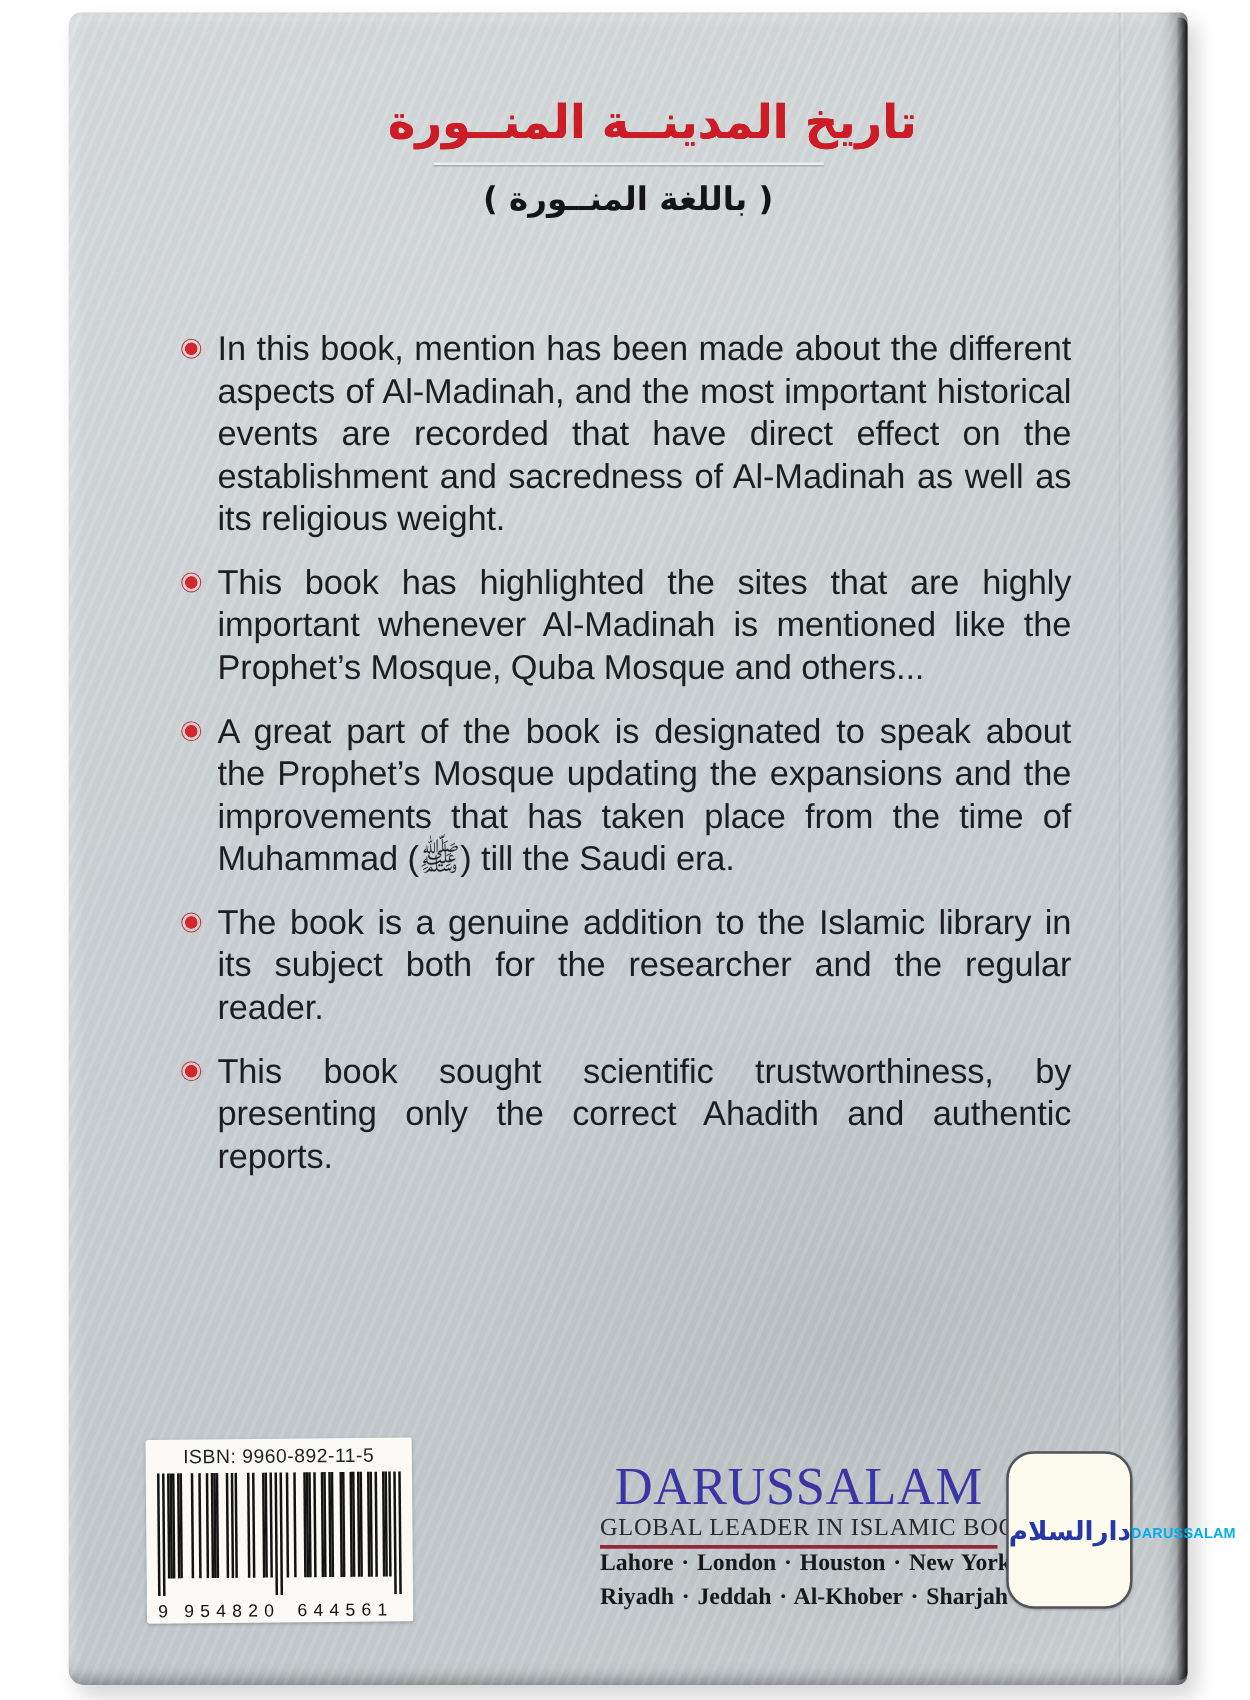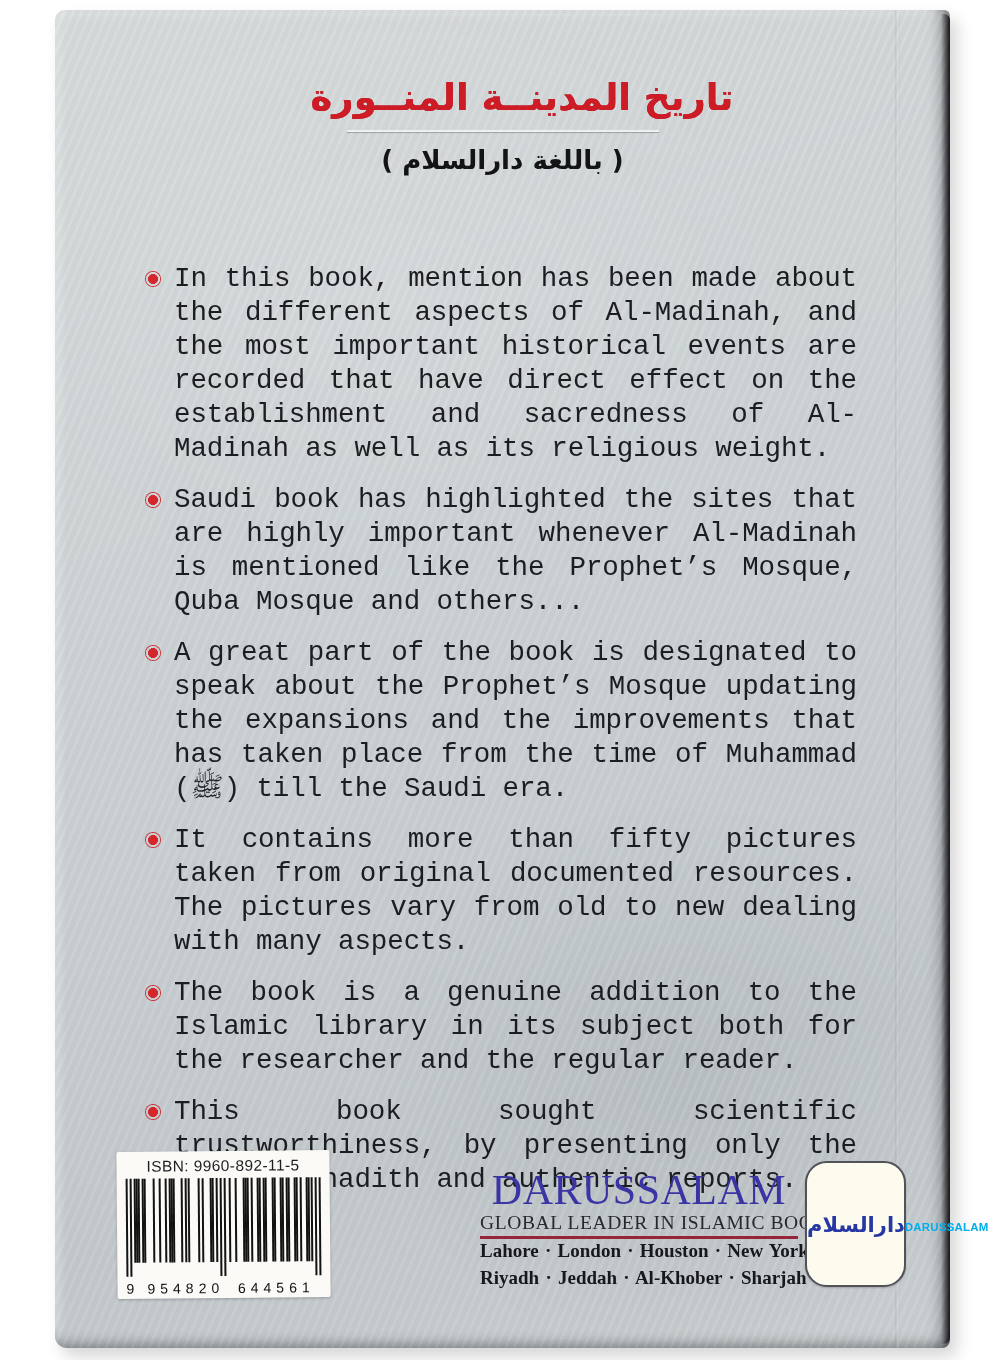--- a/index.html
+++ b/index.html
@@ -53,21 +53,21 @@
   
   .bullets { position:absolute; left:90px; right:93px; top:252px; }
   .bullet-item { display:flex; align-items:flex-start; margin-bottom:17px; }
   .bullet-dot {
     flex: 0 0 16px; width:16px; height:16px; margin-top:9px; margin-right:13px;
     border-radius:50%;
     background: radial-gradient(circle at 50% 50%,
       #d5262b 0 42%, rgba(213,38,43,0) 46% 60%, #cf2b31 66% 100%);
   }
   .bullet-text {
-    flex:1; font-family: Liberation Mono, monospace;
+    flex:1; font-family: Liberation Sans, sans-serif;
     font-size: 27.5px; line-height: 34px; color: #1b1d20;
     text-align: justify; letter-spacing: -0.1px;
   }
 
   
   .barcode-label {
     position:absolute; left:62px; top:1141px; width:213px; height:147px;
     background:#fbfaf7; border-radius:2px; transform: rotate(-0.5deg);
     box-shadow: 0 1px 3px rgba(0,0,0,.25);
     padding: 6px 9px 4px 9px;
@@ -122,39 +122,35 @@
 </head>
 <body>
 
 <div class="book">
   <div class="hinge-crease"></div>
   <div class="page-edge"></div>
 
   <div class="title-block">
     <div class="arabic-title">تاريخ المدينــة المنــورة</div>
     <div class="title-divider"></div>
-    <div class="arabic-subtitle">( باللغة دارالسلام )</div>
+    <div class="arabic-subtitle">( باللغة المنــورة )</div>
   </div>
 
   <div class="bullets">
     <div class="bullet-item">
       <span class="bullet-dot"></span>
       <div class="bullet-text">In this book, mention has been made about the different aspects of Al-Madinah, and the most important historical events are recorded that have direct effect on the establishment and sacredness of Al-Madinah as well as its religious weight.</div>
     </div>
     <div class="bullet-item">
       <span class="bullet-dot"></span>
-      <div class="bullet-text">Saudi book has highlighted the sites that are highly important whenever Al-Madinah is mentioned like the Prophet’s Mosque, Quba Mosque and others...</div>
+      <div class="bullet-text">This book has highlighted the sites that are highly important whenever Al-Madinah is mentioned like the Prophet’s Mosque, Quba Mosque and others...</div>
     </div>
     <div class="bullet-item">
       <span class="bullet-dot"></span>
       <div class="bullet-text">A great part of the book is designated to speak about the Prophet’s Mosque updating the expansions and the improvements that has taken place from the time of Muhammad (ﷺ) till the Saudi era.</div>
-    </div>
-    <div class="bullet-item">
-      <span class="bullet-dot"></span>
-      <div class="bullet-text">It contains more than fifty pictures taken from original documented resources. The pictures vary from old to new dealing with many aspects.</div>
     </div>
     <div class="bullet-item">
       <span class="bullet-dot"></span>
       <div class="bullet-text">The book is a genuine addition to the Islamic library in its subject both for the researcher and the regular reader.</div>
     </div>
     <div class="bullet-item">
       <span class="bullet-dot"></span>
       <div class="bullet-text">This book sought scientific trustworthiness, by presenting only the correct Ahadith and authentic reports.</div>
     </div>
   </div>

